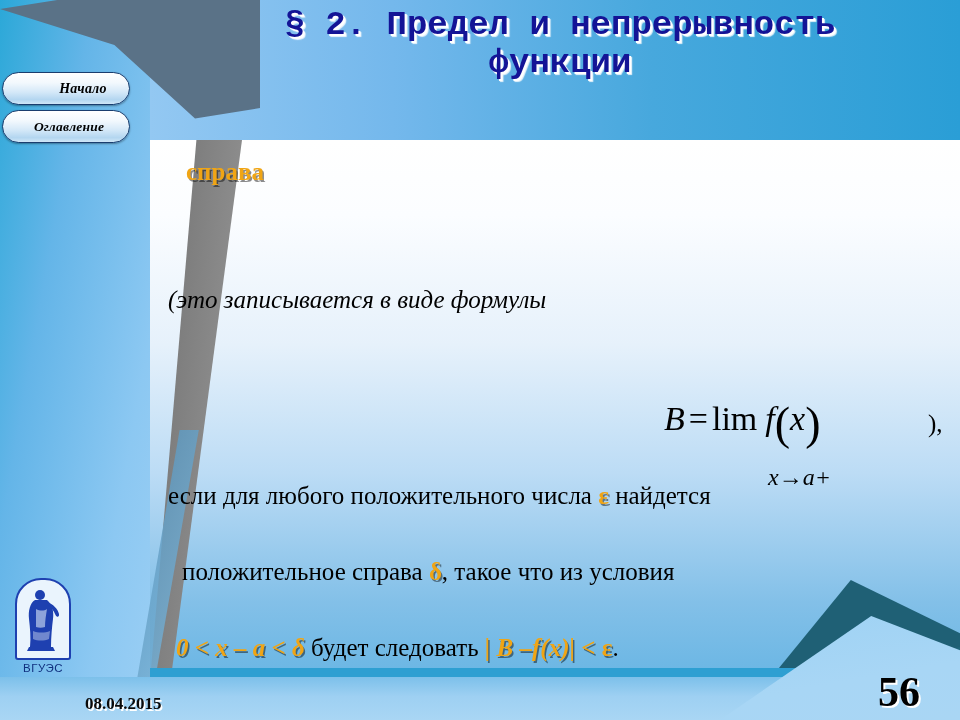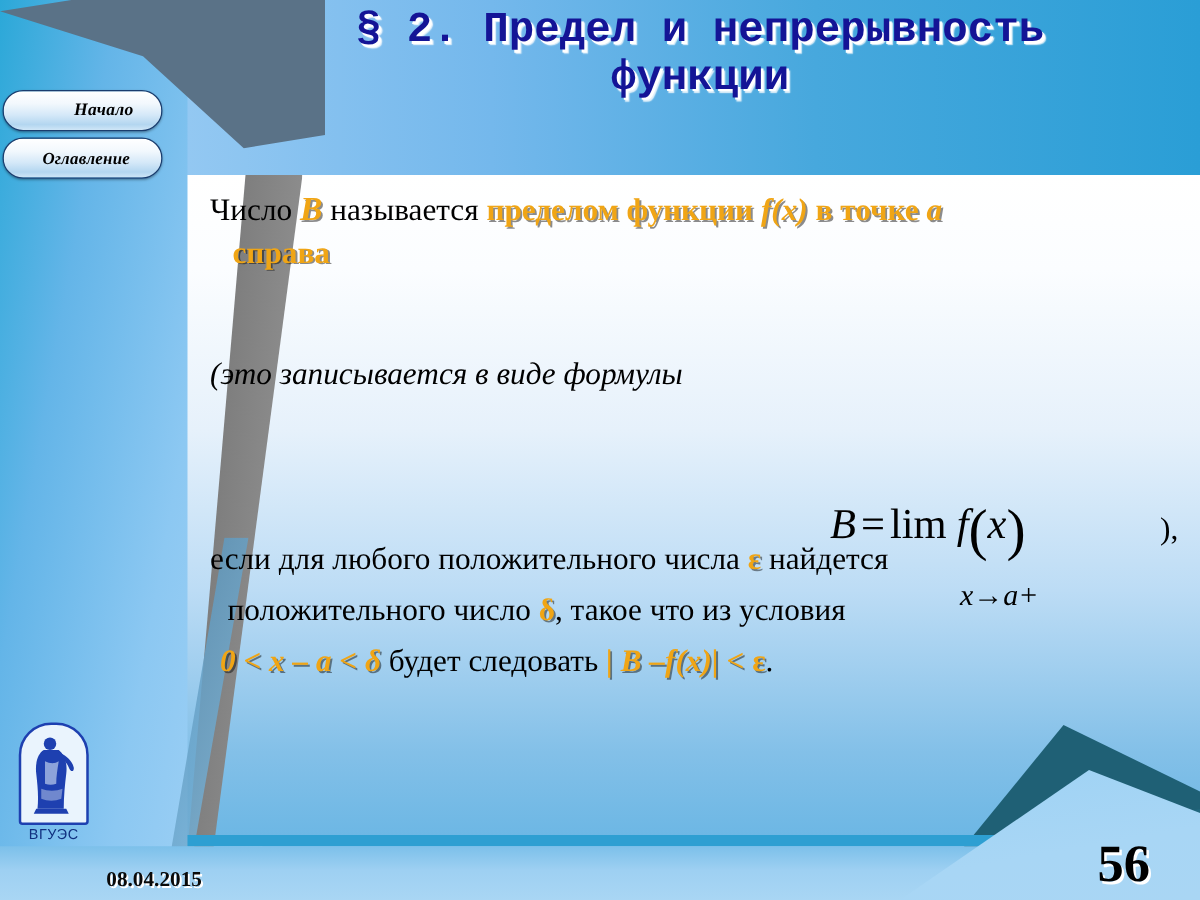--- a/index.html
+++ b/index.html
@@ -229,21 +229,21 @@
     left: 760px; top: 124px;
     font-size: 25px;
     font-style: normal;
     font-family: "Liberation Serif", serif;
   }
 
   .p3 {
     position: absolute; left: 0; top: 282px; width: 785px;
     font-size: 25px;
   }
-  .p3 .l { margin-bottom: 13px; }
+  .p3 .l { margin-bottom: 13px; margin-top: 48px; }
   .p3 .l2 { padding-left: 14px; }
   .p3 .l3 { padding-left: 8px; }
 
   
   .date {
     position: absolute;
     left: 85px; bottom: 6px;
     font-family: "Liberation Serif", serif;
     font-weight: bold;
     font-size: 17px;
@@ -287,34 +287,33 @@
       <span>Начало</span>
     </div>
     <div class="navbtn b2">
       <span>Оглавление</span>
     </div>
   </div>
 
   <div class="body-wrap">
 
     <div class="ln p1">
-      <div class="l1"><span>Число </span><span class="gold gold-i" style="font-size:27px;">B</span><span> называется </span><span class="gold">пределом функции </span><span class="gold gold-i">f(x)</span><span class="gold"> в точке </span><span class="gold gold-i">a</span></div>
       <div class="l2 gold">справа</div>
     </div>
 
     <div class="ln p2">
       <span>(это записывается в виде формулы</span>
       <span class="formula"><span class="big ital">B</span><span class="big" style="padding:0 4px;">=</span><span class="big">lim</span><span class="big ital" style="padding-left:8px;">f</span><span class="fml-paren">(</span><span class="big ital">x</span><span class="fml-paren">)</span></span>
       <span class="closeparen">),</span>
       <span class="sub">x→a+</span>
     </div>
 
     <div class="ln p3">
       <div class="l l1"><span>если для любого положительного числа </span><span class="gold">ε</span><span> найдется</span></div>
-      <div class="l l2"><span>положительного число </span><span class="gold">δ</span><span>, такое что из условия</span></div>
+      <div class="l l2"><span>положительное справа </span><span class="gold">δ</span><span>, такое что из условия</span></div>
       <div class="l l3"><span class="gold gold-i">0 &lt; x – a &lt; δ</span><span> будет следовать </span><span class="gold gold-i">| B –f(x)|</span><span class="gold"> &lt; </span><span class="gold">ε</span><span>.</span></div>
     </div>
   </div>
 
   <div class="logo">
     <div class="logo-arch">
       <svg class="logo-figure" width="40" height="66" viewBox="0 0 40 66">
         <g fill="#1e40b0">
           <circle cx="17" cy="8" r="5"></circle>
           <path d="M12 13 C7 16 5 24 6 32 C7 41 8 50 7 60 L28 60 C28 50 29 40 30 32 C31 24 29 17 24 13 Z"></path>

